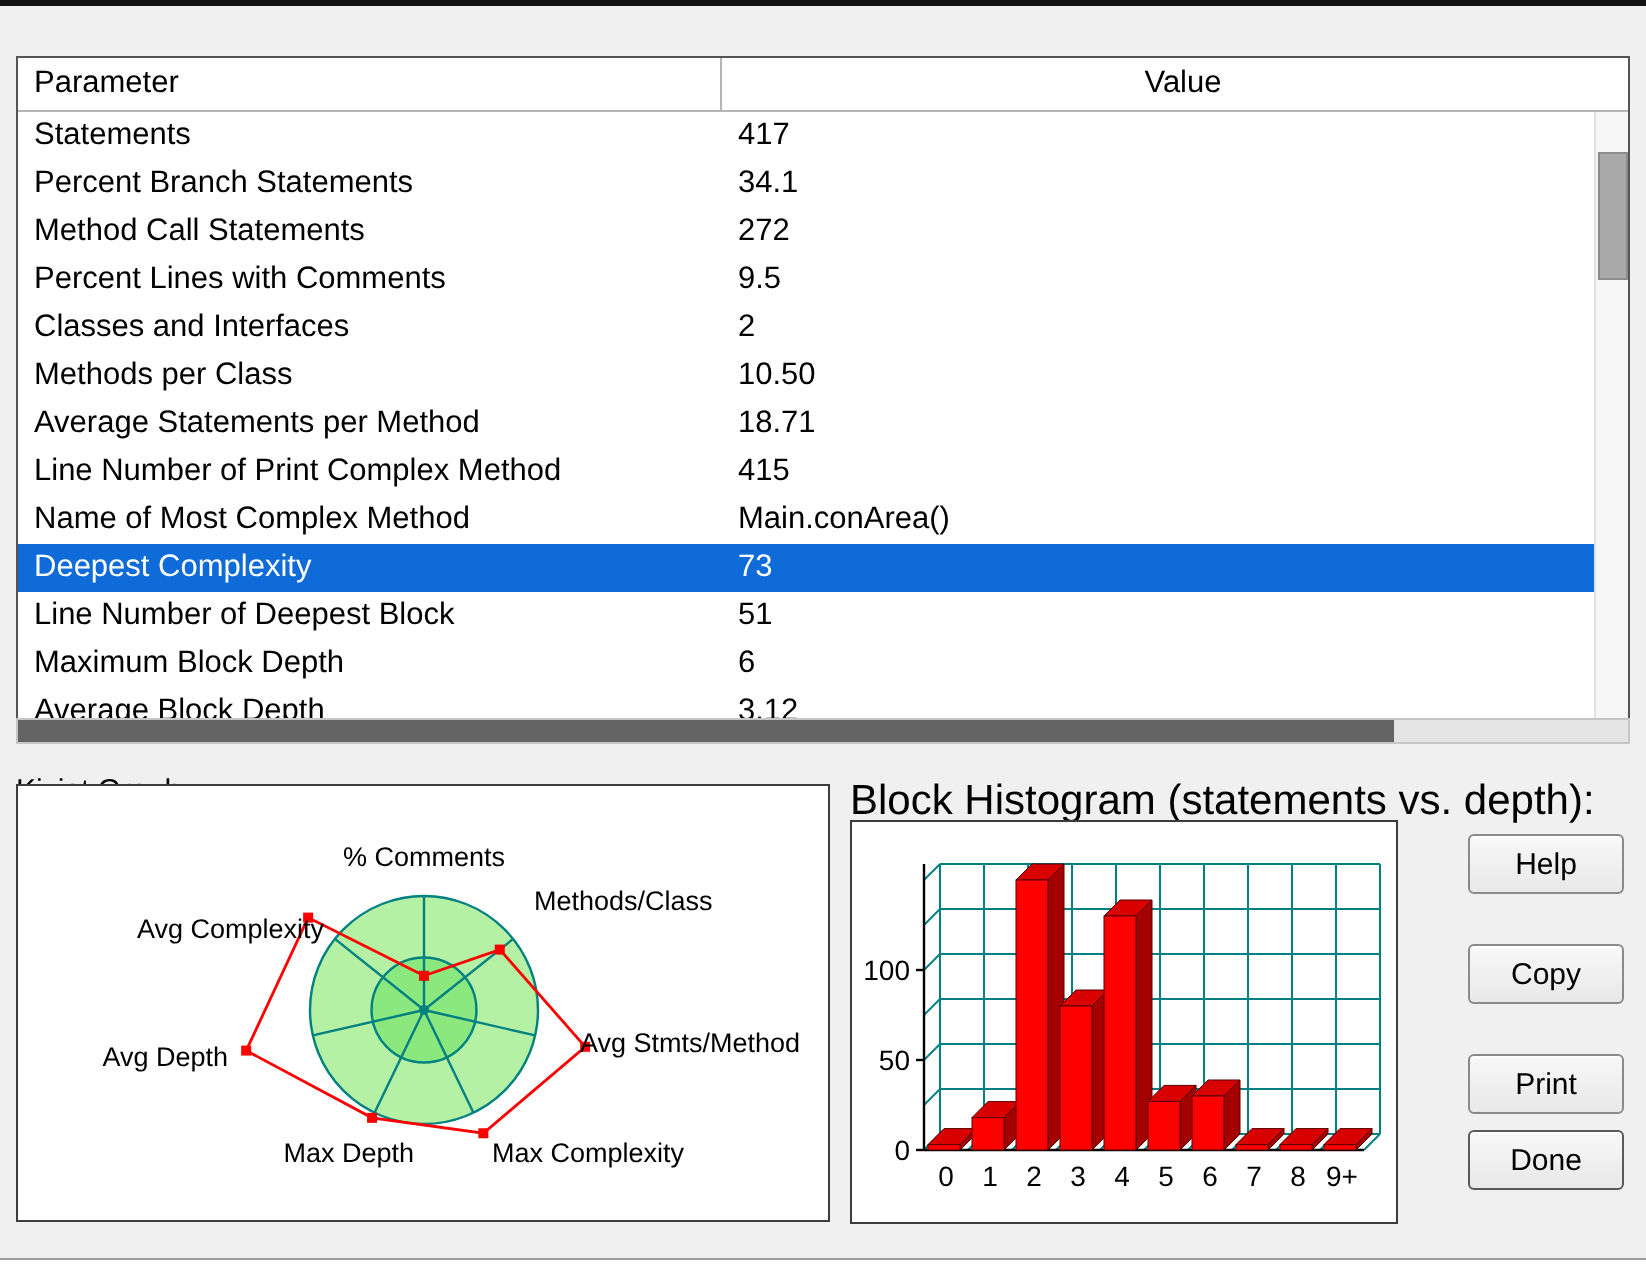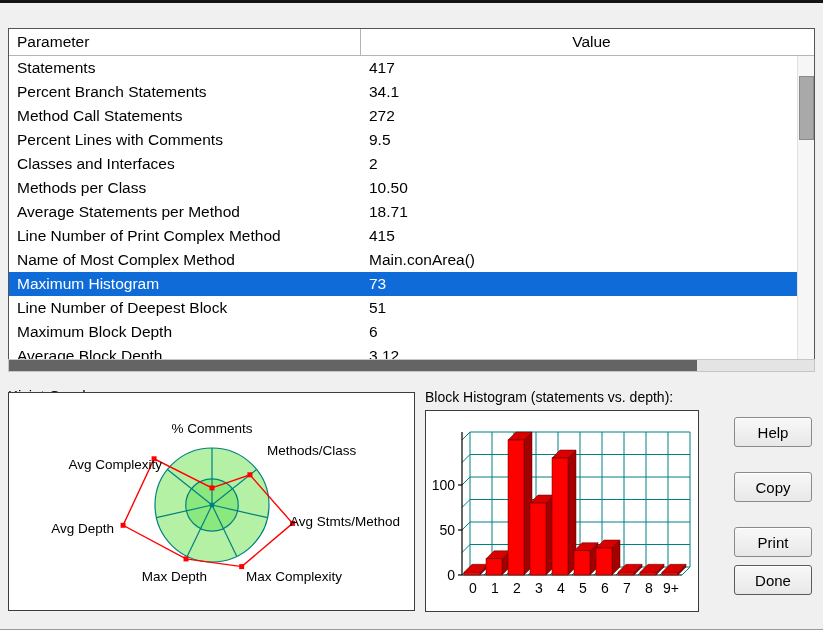--- a/index.html
+++ b/index.html
@@ -25,21 +25,21 @@
   .vscroll{position:absolute;top:27px;right:0;bottom:0;width:16px;background:#f6f6f6;border-left:1px solid #e2e2e2;}
   .vthumb{position:absolute;top:20px;left:1px;width:13px;height:62px;background:#a9a9a9;border:1px solid #8b8b8b;}
 
   .hscroll{position:absolute;left:8px;top:359px;width:807px;height:13px;background:#e4e4e4;
     border:1px solid #c6c6c6;box-sizing:border-box;}
   .hthumb{position:absolute;left:0;top:0;height:100%;width:688px;background:#646464;}
 
   
   .kiviat-label{position:absolute;left:8px;top:387px;font-size:15px;}
   .kiviat-panel{position:absolute;left:8px;top:392px;width:405px;height:217px;background:#fff;border:1px solid #3c3c3c;}
-  .hist-label{position:absolute;left:425px;top:389px;font-size:14px;}
+  .hist-label{position:absolute;left:425px;top:389px;font-size:21px;}
   .hist-panel{position:absolute;left:425px;top:410px;width:272px;height:200px;background:#fff;border:1px solid #3c3c3c;}
   svg text{font-family:"Liberation Sans",sans-serif;}
 
   
   .btn{position:absolute;left:734px;width:78px;height:30px;
     background:linear-gradient(#f8f8f8,#e8e8e8);
     border:1px solid #8a8a8a;border-radius:3px;
     font-family:"Liberation Sans",sans-serif;font-size:15px;color:#000;
     box-shadow:inset 0 1px 0 #ffffff;}
   #btn-help{top:417px;} #btn-copy{top:472px;} #btn-print{top:527px;}
@@ -86,21 +86,21 @@
       </div>
       <div class="trow">
         <span class="cell-param">Line Number of Print Complex Method</span>
         <span class="cell-value">415</span>
       </div>
       <div class="trow">
         <span class="cell-param">Name of Most Complex Method</span>
         <span class="cell-value">Main.conArea()</span>
       </div>
       <div class="trow selected" style="background: rgb(15, 107, 215);">
-        <span class="cell-param">Maximum Histogram</span>
+        <span class="cell-param">Deepest Complexity</span>
         <span class="cell-value">73</span>
       </div>
       <div class="trow">
         <span class="cell-param">Line Number of Deepest Block</span>
         <span class="cell-value">51</span>
       </div>
       <div class="trow">
         <span class="cell-param">Maximum Block Depth</span>
         <span class="cell-value">6</span>
       </div>

